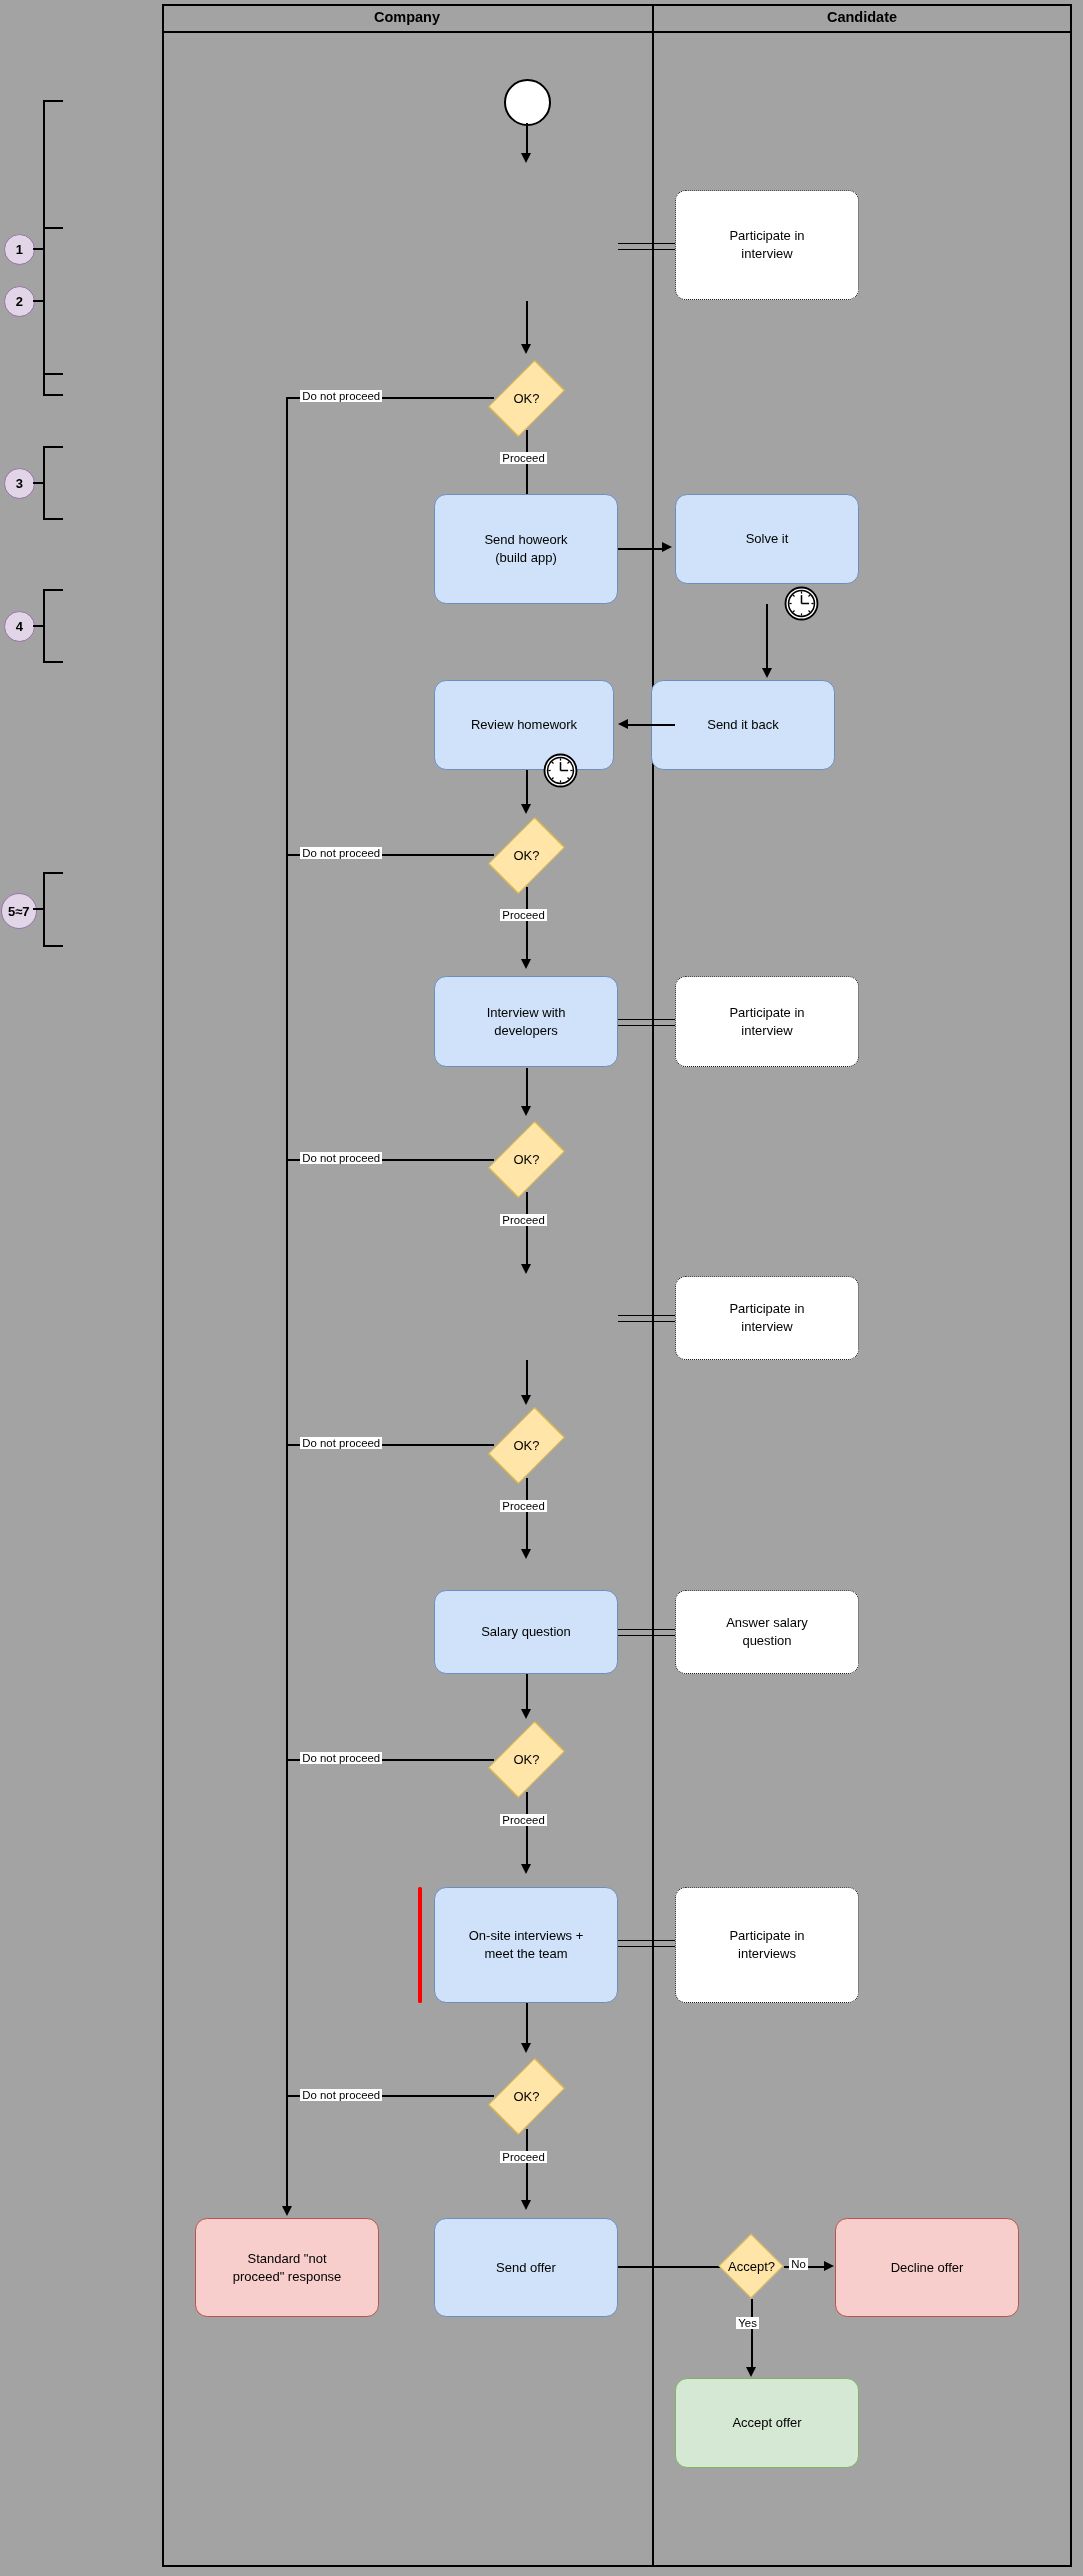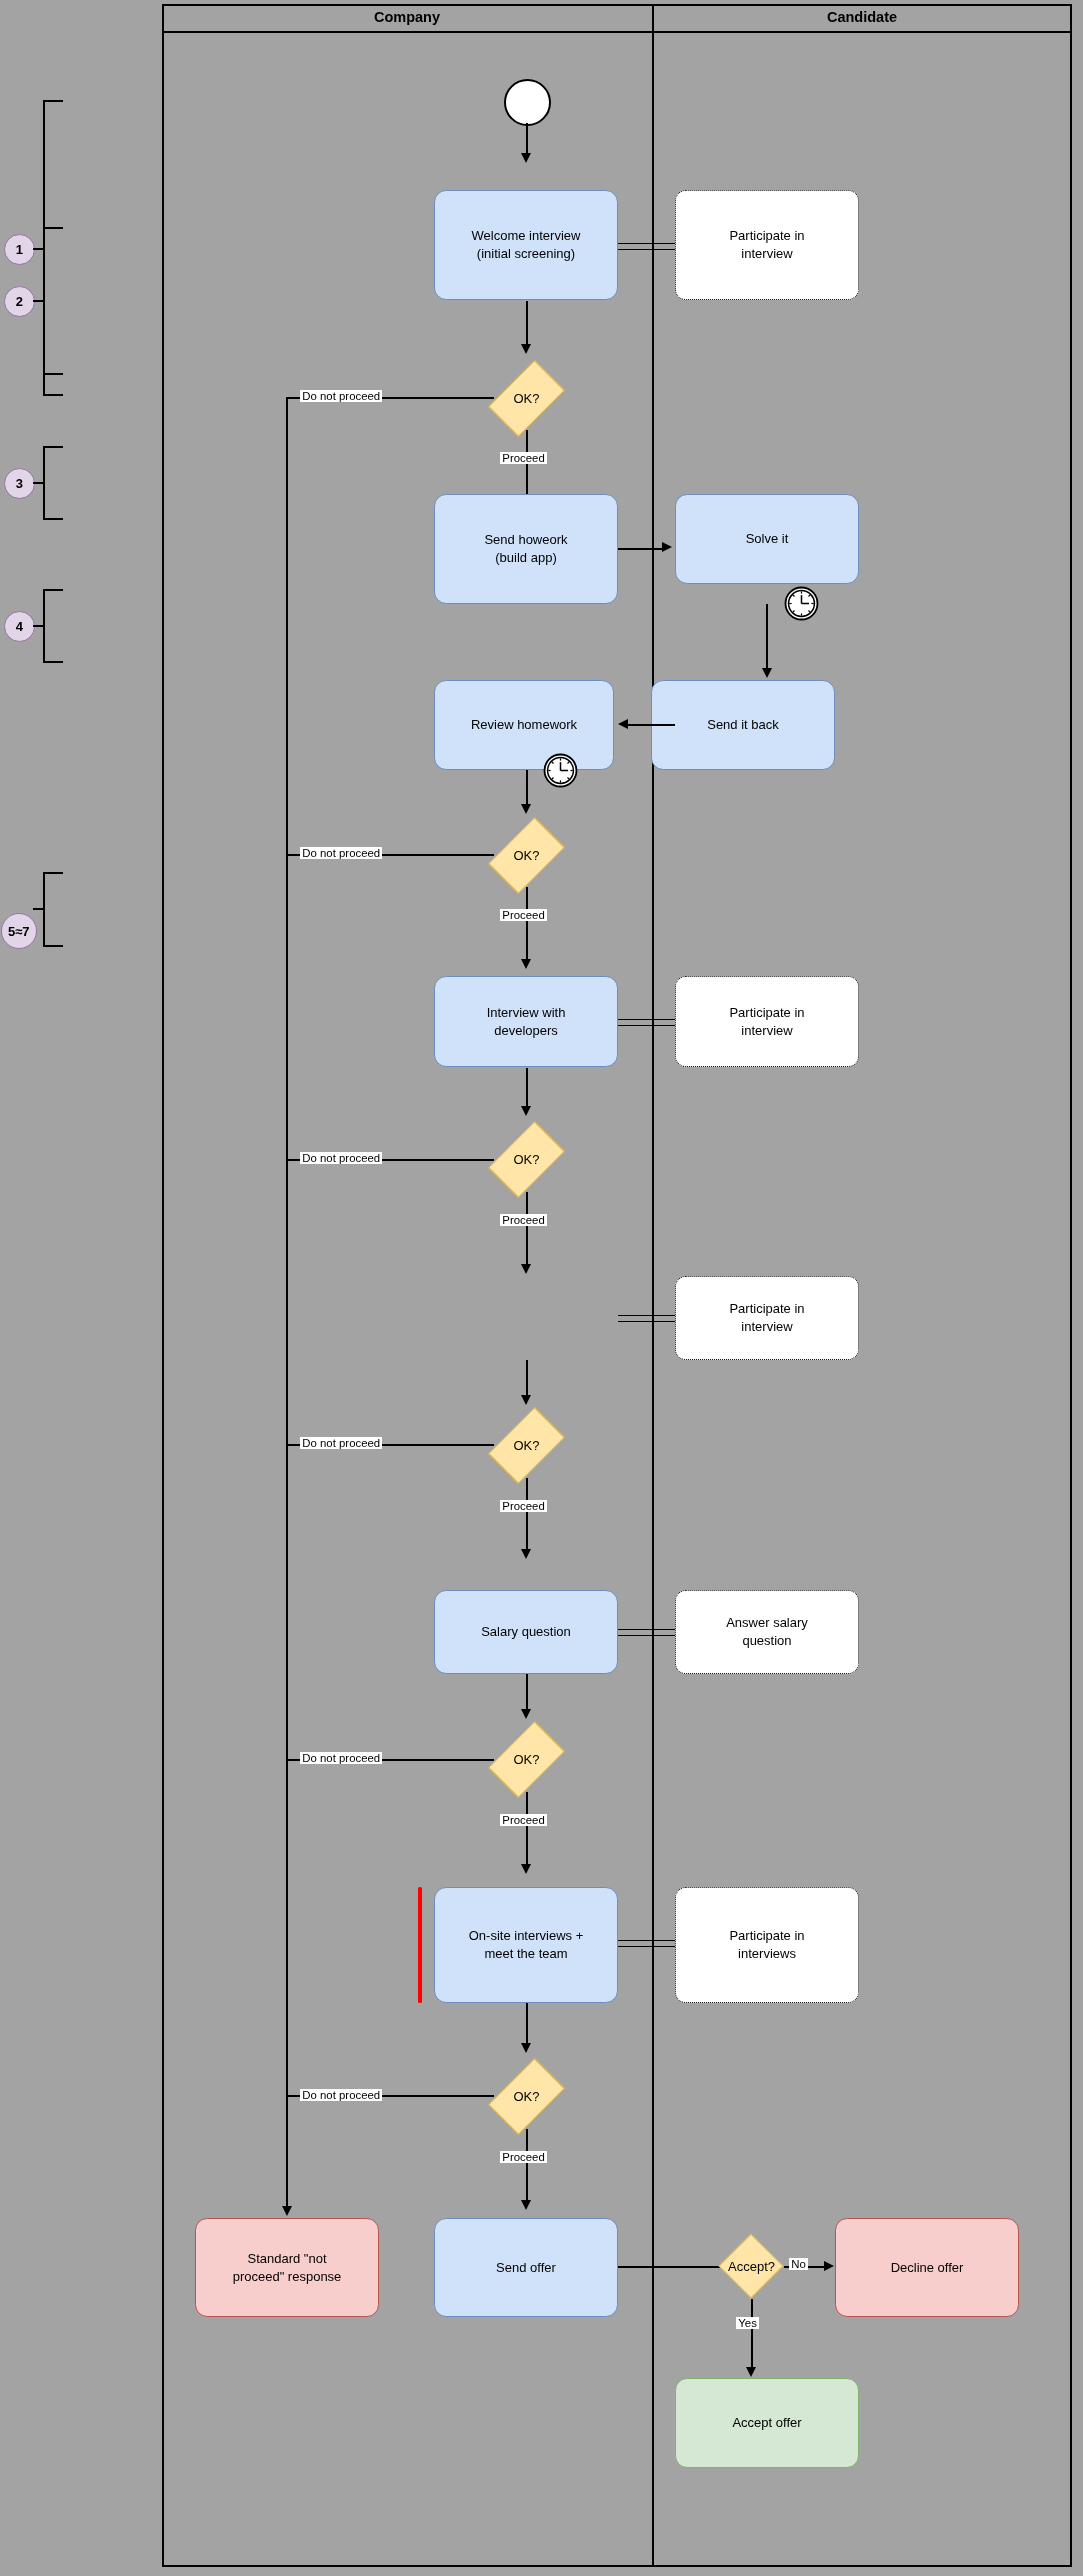--- a/index.html
+++ b/index.html
@@ -94,36 +94,30 @@
   </div>
   <div class="bracket" style="left:43px;top:446px;width:20px;height:74px;"></div>
   <div class="bracket-stem" style="left:33px;top:482px;width:12.2px;"></div>
 
   <div class="step-circle" style="left:3.8px;top:611px;width:29px;height:29px;">
     <span>4</span>
   </div>
   <div class="bracket" style="left:43px;top:589px;width:20px;height:74px;"></div>
   <div class="bracket-stem" style="left:33px;top:625px;width:12.2px;"></div>
 
-  <div class="step-circle" style="left:0.8px;top:913px;width:34px;height:34px;align-items:center;">
+  <div class="step-circle" style="left:0.8px;top:893px;width:34px;height:34px;align-items:center;">
     <span>5≈7</span>
   </div>
   <div class="bracket" style="left:43px;top:872px;width:20px;height:75px;"></div>
   <div class="bracket-stem" style="left:33px;top:908px;width:12.2px;"></div>
 
   <div class="start-event" style="left:504px;top:79px;width:43px;height:43px;"></div>
   <div class="vline" style="left:526px;top:123px;height:34px;"></div>
   <div class="arrow-down" style="left:521px;top:153px;"></div>
 
-  <div class="node task-blue" style="left:434px;top:190px;width:184px;height:110px;">
-    <div>
-      <div>Welcome interview</div>
-      <div>(initial screening)</div>
-    </div>
-  </div>
 
   <div class="node task-dotted" style="left:675px;top:190px;width:184px;height:110px;">
     <div>
       <div>Participate in</div>
       <div>interview</div>
     </div>
   </div>
   <div class="assoc" style="left:618px;top:243px;width:57px;"></div>
 
   <div class="vline" style="left:526px;top:301px;height:46px;"></div>

